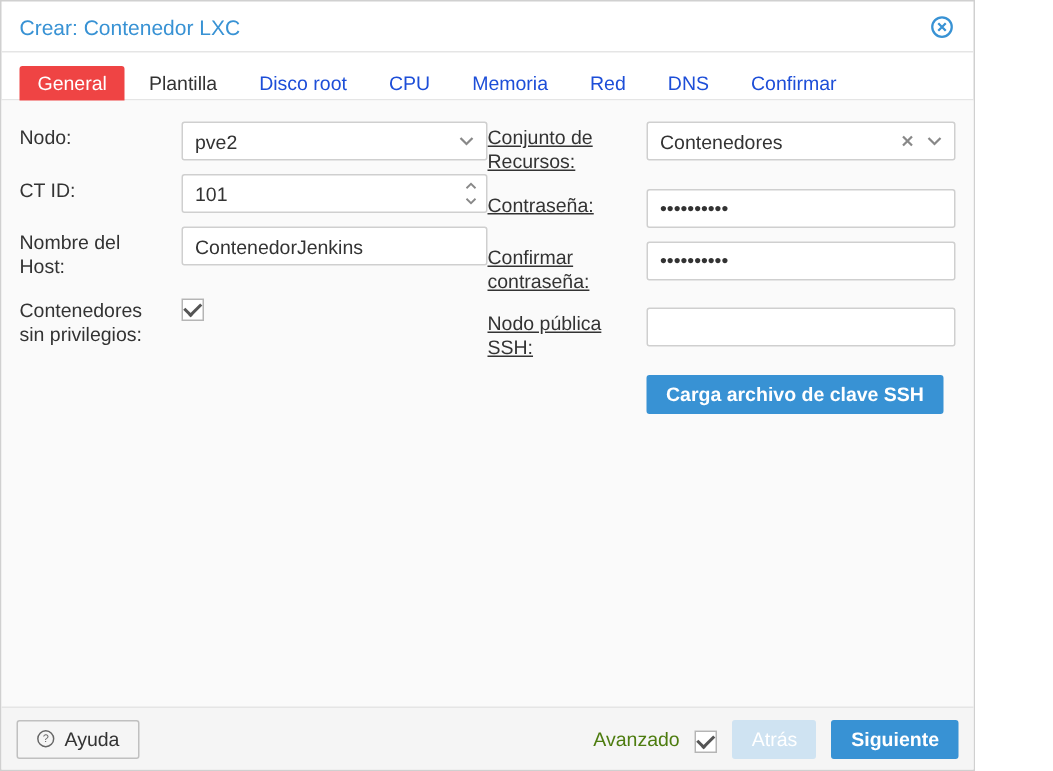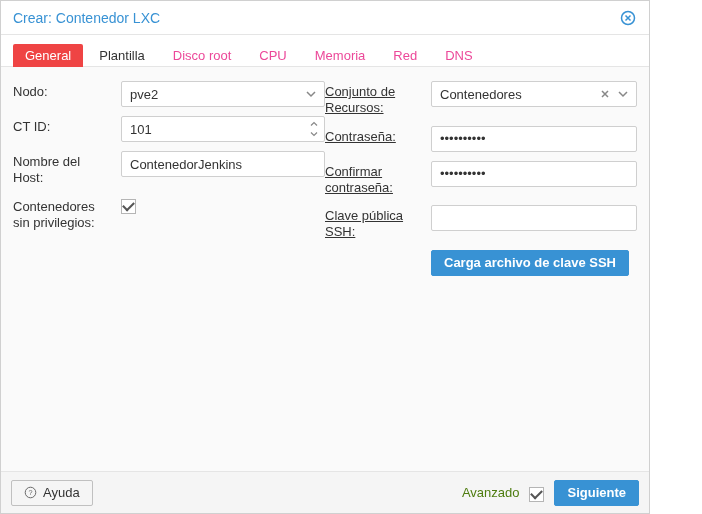--- a/index.html
+++ b/index.html
@@ -48,21 +48,21 @@
     font-size: 13px;
     color: #333;
     cursor: pointer;
     border-radius: 2px 2px 0 0;
     margin-right: 4px;
   }
   .tab.active {
     background: #ef4444;
     color: #fff;
   }
-  .tab.disabled { color: #ec4899; cursor: default; }
+  .tab.disabled { color: #1d4ed8; cursor: default; }
   .content {
     flex: 1;
     padding: 14px 12px;
     display: flex;
     background: #fafafa;
   }
   .col { flex: 1; display: flex; flex-direction: column; gap: 9px; }
   .field-row {
     display: flex;
     align-items: flex-start;
@@ -185,20 +185,21 @@
   </div>
 
   <div class="tabbar">
     <div class="tab active">General</div>
     <div class="tab">Plantilla</div>
     <div class="tab disabled">Disco root</div>
     <div class="tab disabled">CPU</div>
     <div class="tab disabled">Memoria</div>
     <div class="tab disabled">Red</div>
     <div class="tab disabled">DNS</div>
+    <div class="tab disabled">Confirmar</div>
   </div>
 
   <div class="content">
     <div class="col left">
 
       <div class="field-row">
         <label>Nodo:</label>
         <div class="input-wrap">
           <input class="combo" value="pve2" style="">
           <span class="trigger-down">
@@ -269,21 +270,21 @@
       </div>
 
       <div class="field-row">
         <label>Confirmar contraseña:</label>
         <div class="input-wrap">
           <input class="pw-input" type="text" value="••••••••••" style="">
         </div>
       </div>
 
       <div class="field-row">
-        <label>Clave pública SSH:</label>
+        <label>Nodo pública SSH:</label>
         <div class="input-wrap">
           <input class="text-input" value="" style="">
         </div>
       </div>
 
       <div class="ssh-btn-row">
         <button class="btn primary">Carga archivo de clave SSH</button>
       </div>
 
     </div>
@@ -293,16 +294,17 @@
     <button class="btn help-btn">
       <svg viewBox="0 0 16 16">
           <circle cx="8" cy="8" r="6.5" fill="none" stroke="#666" stroke-width="1.2"></circle>
           <text x="8" y="11" text-anchor="middle" font-size="9" fill="#666" font-family="Arial">?</text>
         </svg>
       <span>Ayuda</span>
     </button>
     <div class="spacer"></div>
     <span class="adv-label">Avanzado</span>
     <span class="checkbox checked"></span>
+    <button class="btn disabled">Atrás</button>
     <button class="btn primary">Siguiente</button>
   </div>
 
 </div>
 
 </body></html>

